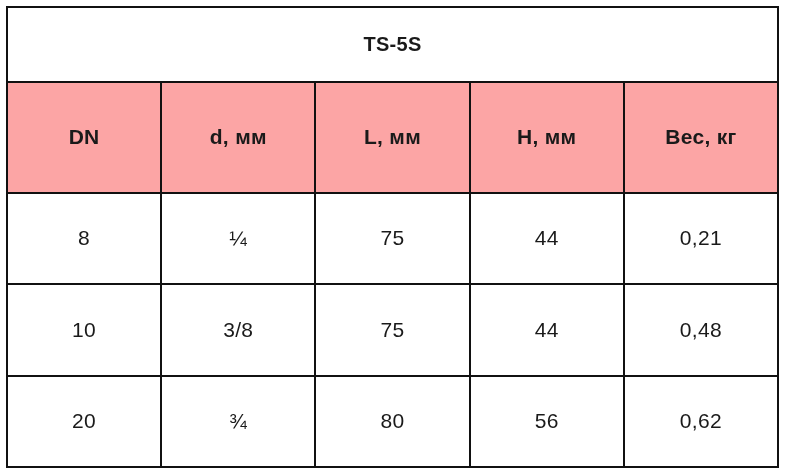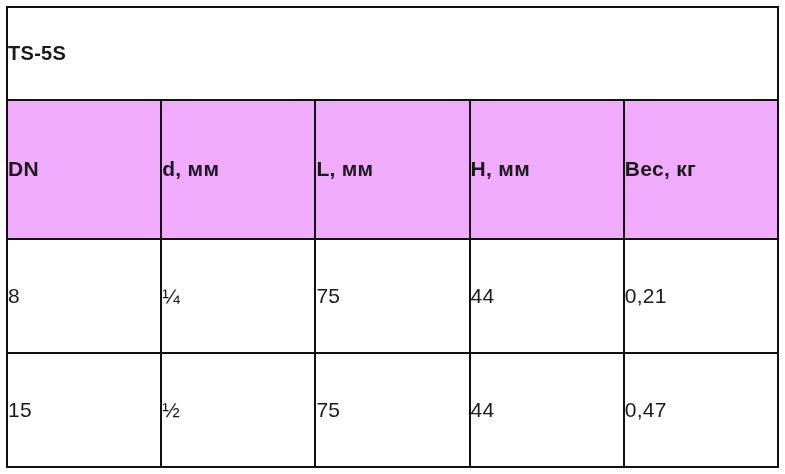--- a/index.html
+++ b/index.html
@@ -13,36 +13,36 @@
   .page {
     width: 785px;
     height: 474px;
     padding: 6px;
   }
   table.spec-table {
     width: 100%;
     height: 100%;
     border-collapse: collapse;
     table-layout: fixed;
-    text-align: left;
+    text-align: center;
   }
   table.spec-table td, table.spec-table th {
     border: 2px solid #111111;
     vertical-align: middle;
     letter-spacing: 0.3px;
   }
   tr.title-row td {
     height: 53px;
     font-size: 20px;
     font-weight: 600;
     background: #ffffff;
   }
   tr.header-row th {
     height: 79px;
-    background: #f0abfc;
+    background: #fca5a5;
     font-size: 21px;
     font-weight: 700;
   }
   tr.data-row td {
     height: 65px;
     font-size: 21px;
     font-weight: 500;
     background: #ffffff;
   }
   col { width: 20%; }
@@ -71,21 +71,28 @@
         <th>Вес, кг</th>
       </tr>
       <tr class="data-row">
         <td>8</td>
         <td>¼</td>
         <td>75</td>
         <td>44</td>
         <td>0,21</td>
       </tr>
       <tr class="data-row">
-        <td>15</td>
-        <td>½</td>
+        <td>10</td>
+        <td>3/8</td>
         <td>75</td>
         <td>44</td>
-        <td>0,47</td>
+        <td>0,48</td>
+      </tr>
+      <tr class="data-row">
+        <td>20</td>
+        <td>¾</td>
+        <td>80</td>
+        <td>56</td>
+        <td>0,62</td>
       </tr>
     </tbody>
   </table>
 </div>
 
 </body></html>

